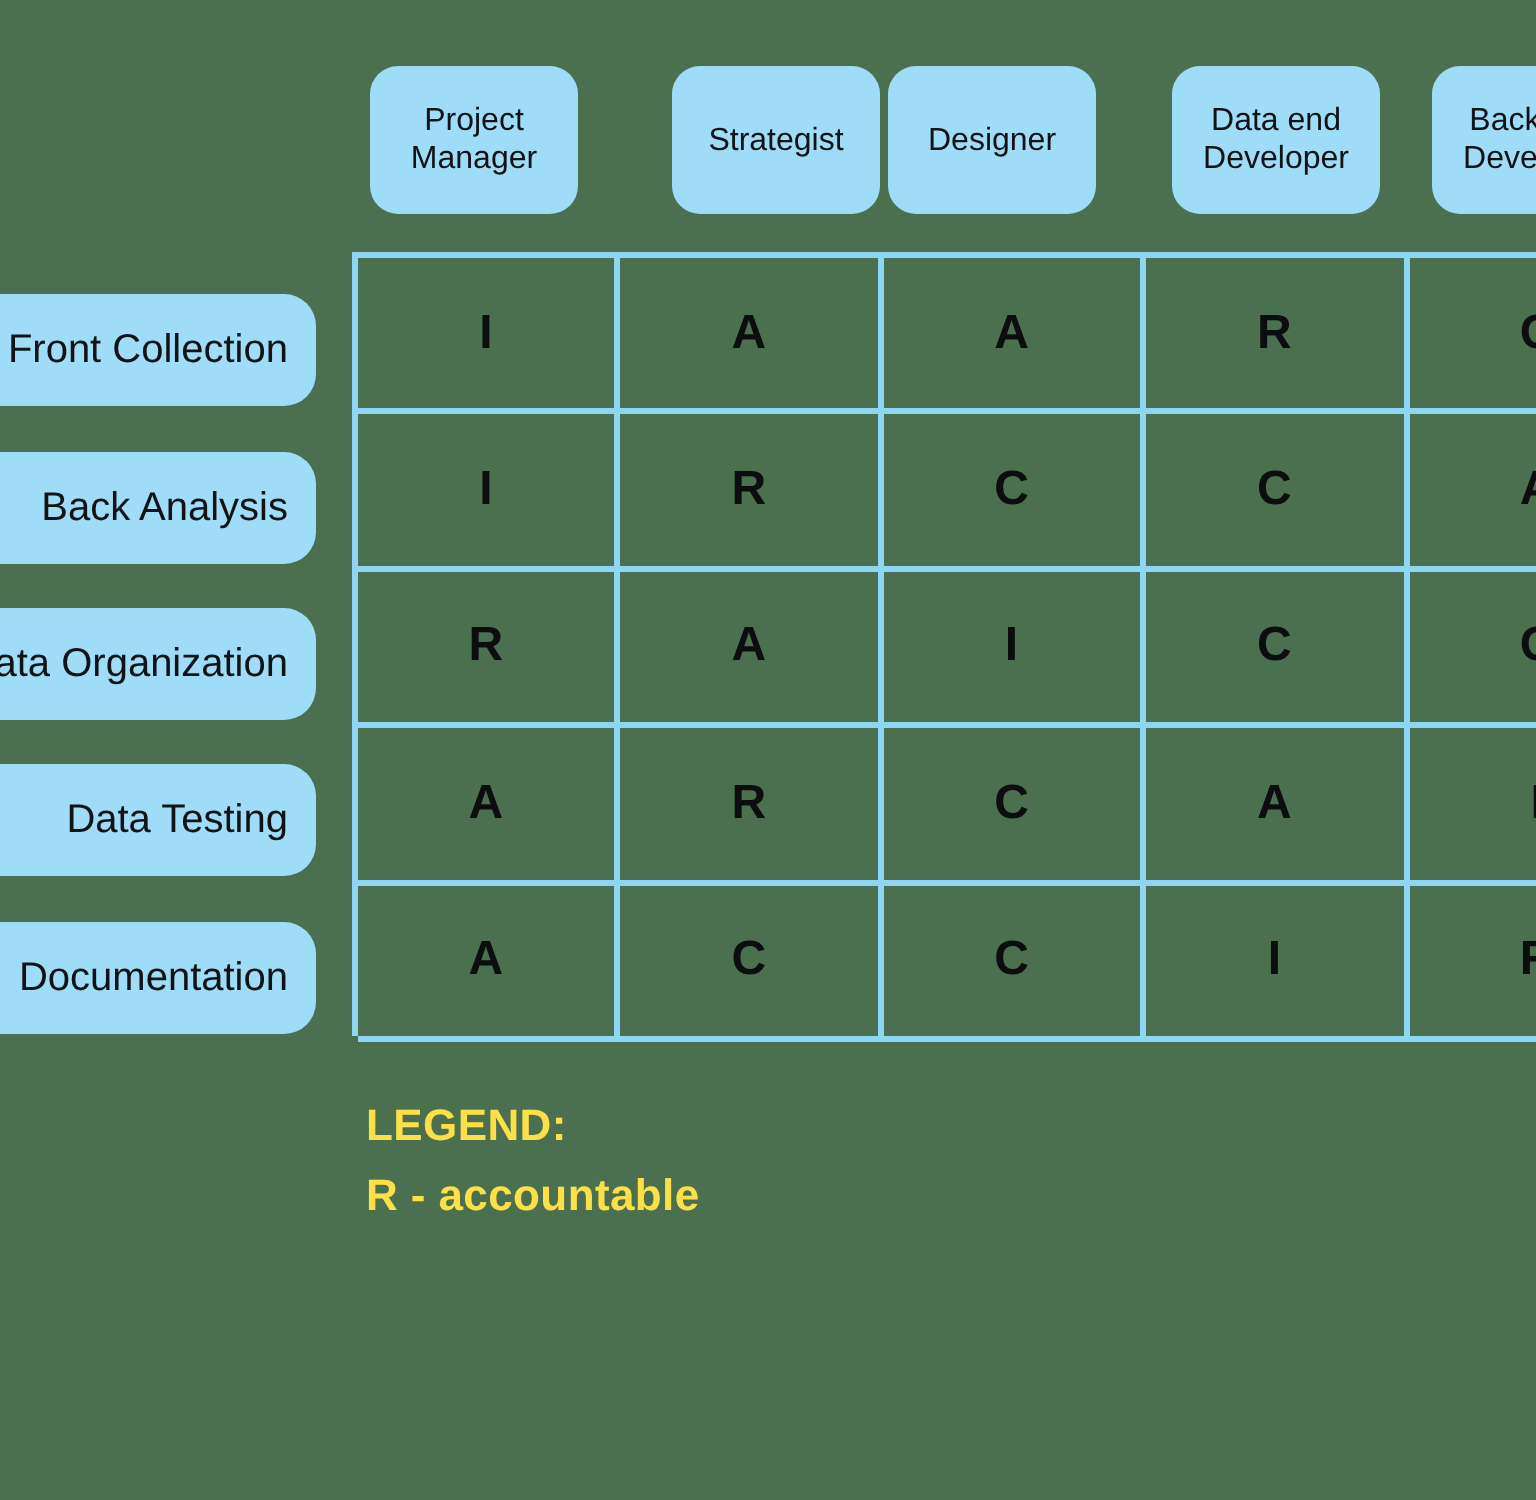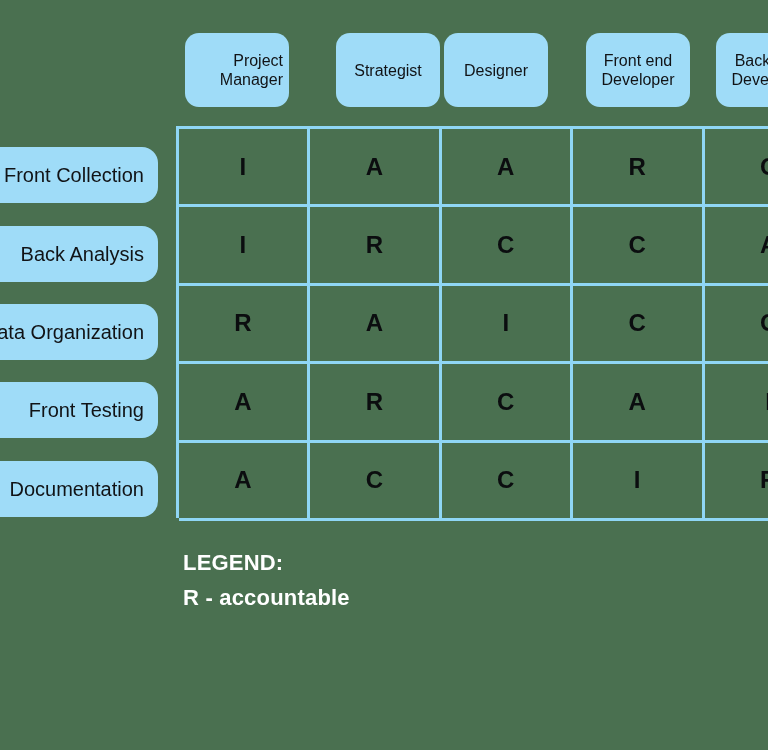--- a/index.html
+++ b/index.html
@@ -95,68 +95,68 @@
     font-size: 24px;
     font-weight: bold;
     letter-spacing: 0.5px;
   }
 
   
   #legend {
     position: absolute;
     left: 183px;
     top: 546px;
-    color: #ffffff;
+    color: #fde047;
   }
   #legend .legend-title {
     font-size: 22px;
     font-weight: bold;
     line-height: 34px;
     letter-spacing: 0.2px;
   }
   #legend .legend-item {
     font-size: 22px;
     font-weight: bold;
     line-height: 35px;
     letter-spacing: 0.2px;
     white-space: pre;
   }
 </style>
 </head>
 <body>
 
 <div id="stage">
 
-  <div class="col-header" style="left:185px;text-align:right;">
+  <div class="col-header" style="left:185px;">
     <span>Project Manager</span>
   </div>
   <div class="col-header" style="left:336px;">
     <span>Strategist</span>
   </div>
   <div class="col-header" style="left:444px;">
     <span>Designer</span>
   </div>
   <div class="col-header" style="left:586px;">
-    <span>Front end Developer</span>
+    <span>Data end Developer</span>
   </div>
   <div class="col-header" style="left:716px;">
     <span>Back end Developer</span>
   </div>
 
   <div class="row-label" style="top:147px;">
     <span>Front Collection</span>
   </div>
   <div class="row-label" style="top:226px;">
     <span>Back Analysis</span>
   </div>
   <div class="row-label" style="top:304px;">
     <span>Data Organization</span>
   </div>
   <div class="row-label" style="top:382px;">
-    <span>Front Testing</span>
+    <span>Data Testing</span>
   </div>
   <div class="row-label" style="top:461px;">
     <span>Documentation</span>
   </div>
 
   <div id="matrix">
 
     <div class="m-row">
       <div class="m-cell">I</div>
       <div class="m-cell">A</div>

